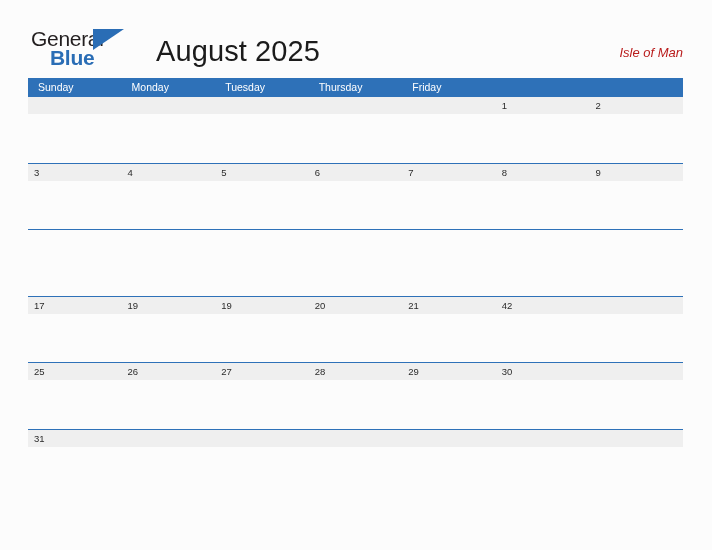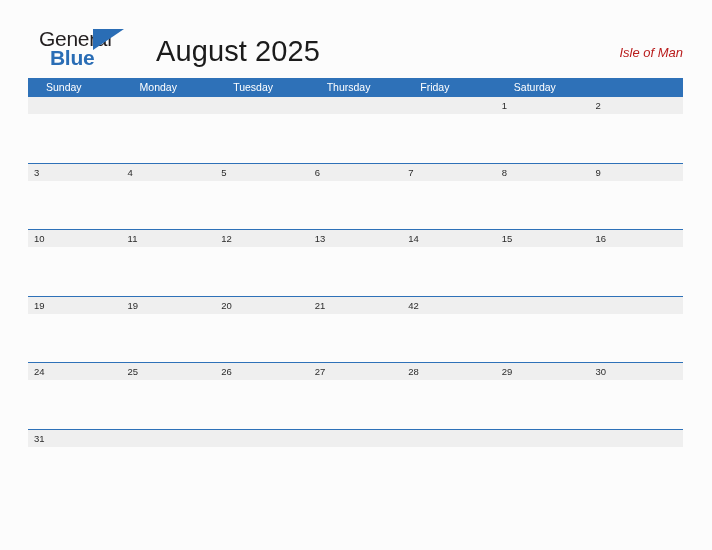--- a/index.html
+++ b/index.html
@@ -27,21 +27,21 @@
 
   .logo {
     position: absolute;
     left: 31px;
     top: 28px;
     width: 96px;
     height: 44px;
   }
   .logo-general {
     position: absolute;
-    left: 8px;
+    left: 0;
     top: 0;
     font-size: 21px;
     line-height: 21px;
     letter-spacing: -0.3px;
     color: #231f20;
     font-weight: 400;
   }
   .logo-blue {
     position: absolute;
     left: 19px;
@@ -96,21 +96,21 @@
   .weekday-row {
     display: flex;
     width: 655px;
     height: 18px;
     background: #2e71b8;
   }
   .weekday-cell {
     width: 93.571px;
     height: 28px;
     box-sizing: border-box;
-    padding-left: 18px;
+    padding-left: 10px;
     color: #ffffff;
     font-size: 10.5px;
     line-height: 18px;
     font-weight: 400;
     white-space: nowrap;
     overflow: hidden;
   }
 
   .week-row {
     width: 655px;
@@ -163,21 +163,20 @@
 </div>
 
 <div class="calendar">
 
   <div class="weekday-row">
     <div class="weekday-cell">Sunday</div>
     <div class="weekday-cell">Monday</div>
     <div class="weekday-cell">Tuesday</div>
     <div class="weekday-cell">Thursday</div>
     <div class="weekday-cell">Friday</div>
-    <div class="weekday-cell">Saturday</div>
   </div>
 
   <div class="week-row">
     <div class="daynum-band">
       <div class="day-cell"></div>
       <div class="day-cell"></div>
       <div class="day-cell"></div>
       <div class="day-cell"></div>
       <div class="day-cell"></div>
       <div class="day-cell">1</div>
@@ -193,46 +192,37 @@
       <div class="day-cell">5</div>
       <div class="day-cell">6</div>
       <div class="day-cell">7</div>
       <div class="day-cell">8</div>
       <div class="day-cell">9</div>
     </div>
     <div class="week-body"></div>
   </div>
 
   <div class="week-row">
-    <div class="daynum-band">
-      <div class="day-cell">10</div>
-      <div class="day-cell">11</div>
-      <div class="day-cell">12</div>
-      <div class="day-cell">13</div>
-      <div class="day-cell">14</div>
-      <div class="day-cell">15</div>
-      <div class="day-cell">16</div>
-    </div>
-    <div class="week-body"></div>
-  </div>
-
-  <div class="week-row">
-    <div class="daynum-band">
+    <div class="week-body"></div>
+  </div>
+
+  <div class="week-row">
+    <div class="daynum-band">
+      <div class="day-cell">17</div>
       <div class="day-cell">19</div>
       <div class="day-cell">19</div>
       <div class="day-cell">20</div>
       <div class="day-cell">21</div>
       <div class="day-cell">42</div>
     </div>
     <div class="week-body"></div>
   </div>
 
   <div class="week-row">
     <div class="daynum-band">
-      <div class="day-cell">24</div>
       <div class="day-cell">25</div>
       <div class="day-cell">26</div>
       <div class="day-cell">27</div>
       <div class="day-cell">28</div>
       <div class="day-cell">29</div>
       <div class="day-cell">30</div>
     </div>
     <div class="week-body"></div>
   </div>
 

